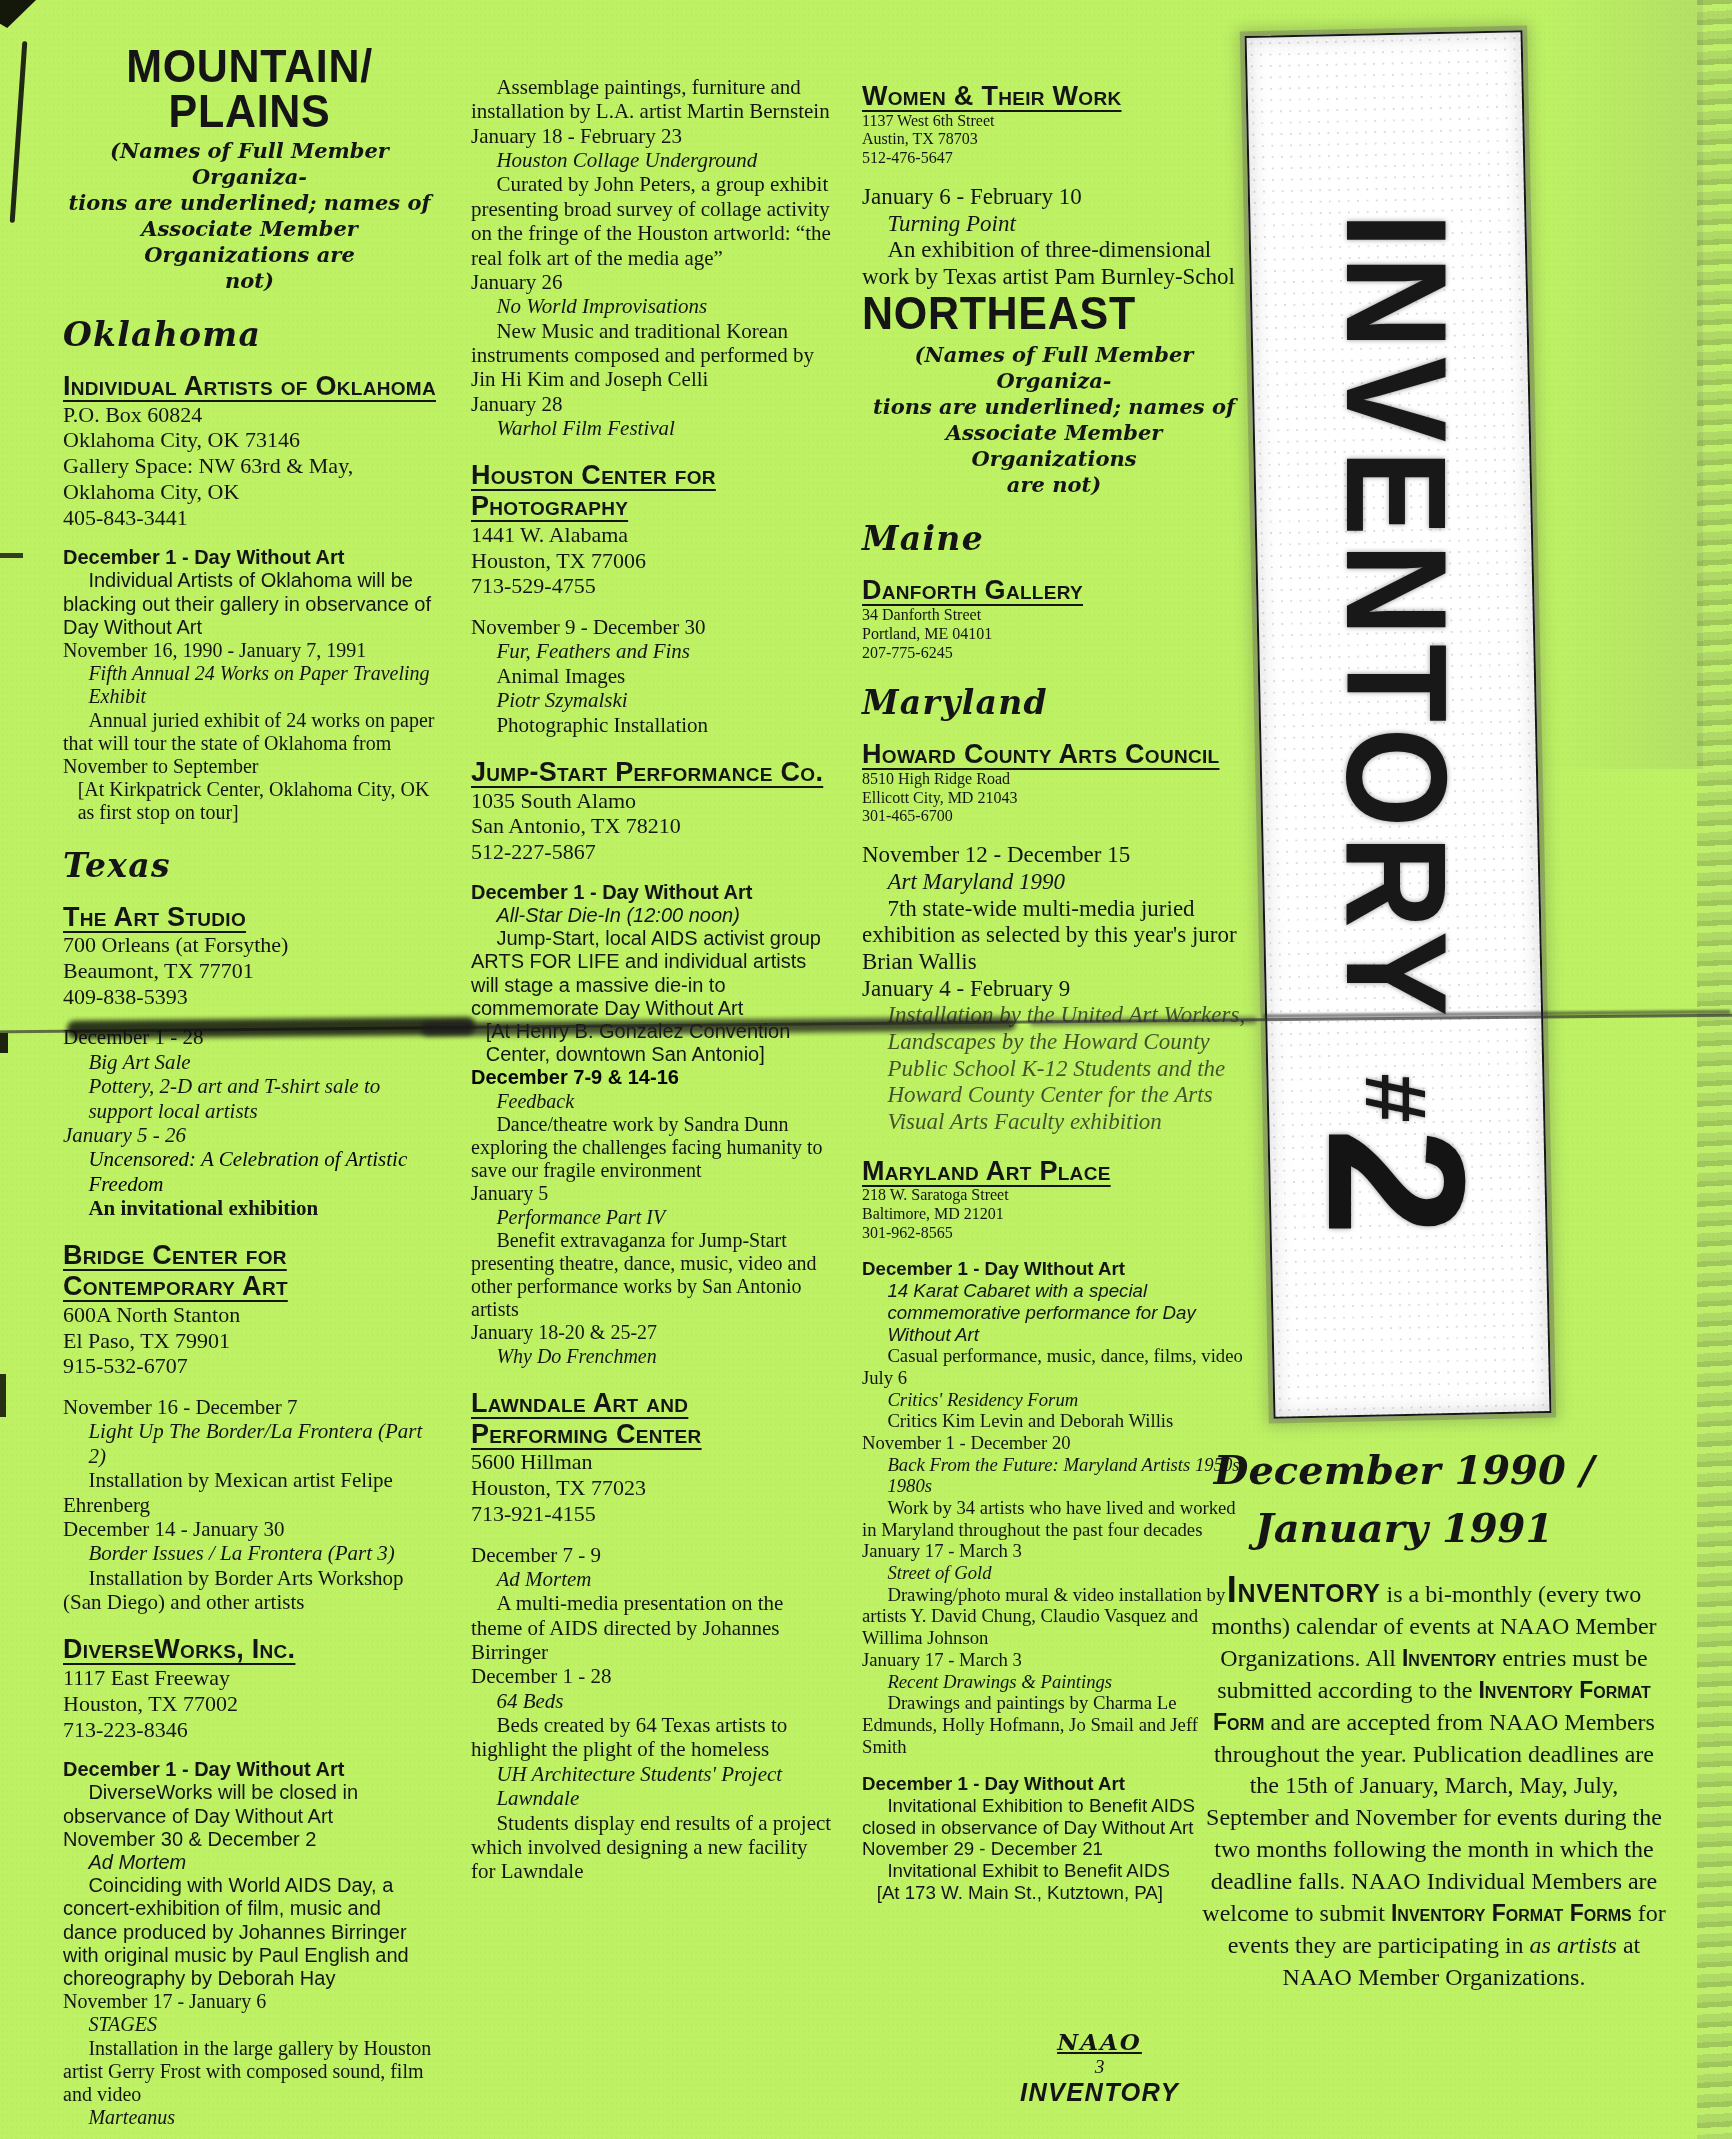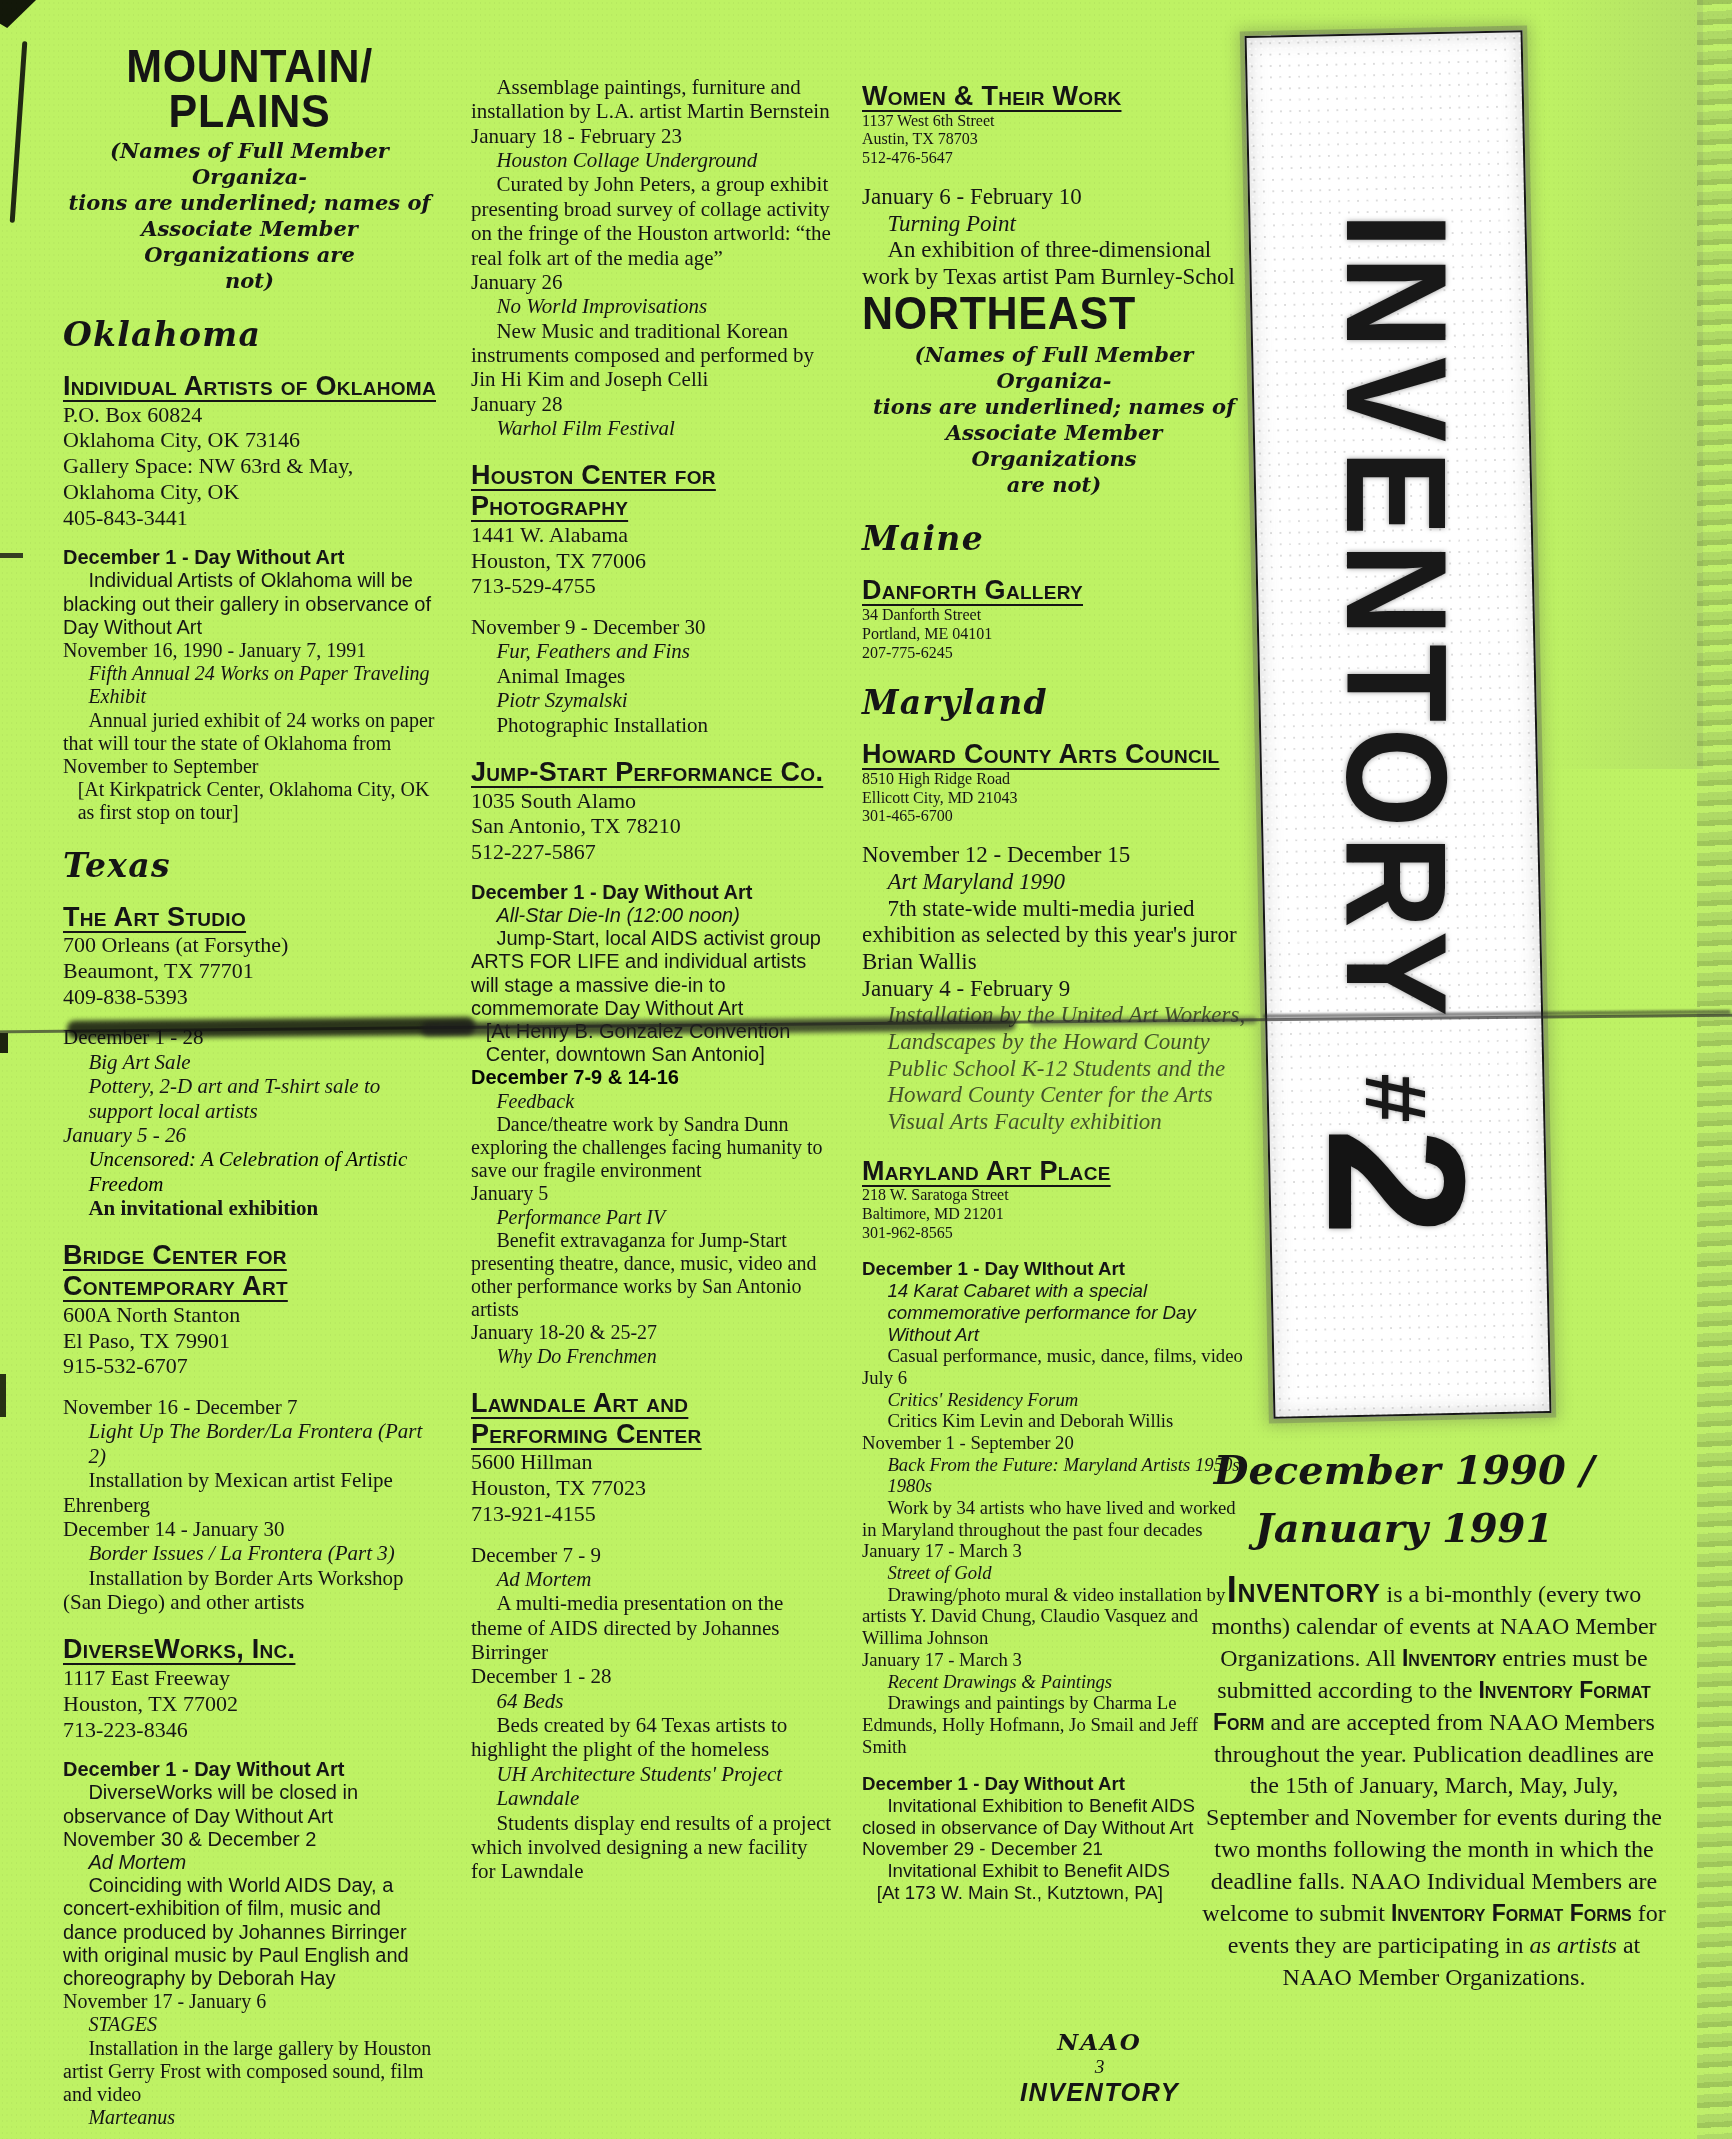--- a/index.html
+++ b/index.html
@@ -55,21 +55,21 @@
   .banner-hash{font:900 88px/1 var(--ff-sans);margin-left:49px;color:#181818;text-shadow:0 0 4px rgba(55,55,55,.5);}
   .banner-num{font:900 195px/1 var(--ff-sans);margin-left:5.3px;color:#141414;text-shadow:0 0 5.3px rgba(55,55,55,.55);}
   .issue{position:absolute;left:1210px;top:1441px;width:388px;z-index:2;text-align:center;
     font:bold italic 40px/1.45 var(--ff-script);}
   .about{position:absolute;left:1200px;top:1572px;width:468px;z-index:2;text-align:center;
     font:400 24px/1.33 var(--ff-serif);}
   .about .lead{font:900 36px/1 var(--ff-sans);font-variant:small-caps;letter-spacing:0.7px;}
   .about .sc{font-family:var(--ff-sans);font-weight:800;font-variant:small-caps;font-size:23px;}
   .about .it{font-style:italic;}
   .footer{position:absolute;left:989px;top:2028px;width:221px;z-index:2;text-align:center;}
-  .f1{font:bold italic 23px/1.2 var(--ff-script);letter-spacing:2px;}
+  .f1{font:bold italic 23px/1.2 var(--ff-script);letter-spacing:2px;text-decoration:underline;}
   .f2{font:italic 19.4px/1.1 var(--ff-serif);}
   .f3{font:900 italic 25.4px/1.2 var(--ff-sans);letter-spacing:1.3px;}
   
   .crease{position:absolute;left:-13.4px;top:1013px;width:1764px;height:27px;transform:rotate(-.55deg);z-index:6;pointer-events:none;}
   .crease .base{position:absolute;left:0;top:9.4px;width:100%;height:2.7px;background:#2a2a2a;opacity:.65;filter:blur(0.7px);}
   .crease .s{position:absolute;border-radius:8px;}
   .crease .s1{left:80px;top:0;width:408px;height:18px;background:#0c0c0c;filter:blur(2.7px);opacity:.82;}
   .crease .s2{left:434px;top:4.7px;width:595px;height:14px;background:#1c1c1c;filter:blur(2.7px);opacity:.75;}
   .crease .s3{left:1043px;top:6.7px;width:227px;height:8px;background:#333;filter:blur(2px);opacity:.5;}
   .crease .s4{left:1276px;top:4.7px;width:468px;height:4.7px;background:#222;filter:blur(1.3px);opacity:.55;}
@@ -276,21 +276,21 @@
         <div class="addr">Baltimore, MD  21201</div>
         <div class="addr">301-962-8565</div>
       </div>
       <div class="evt sans">
         <div class="ln db">December 1 - Day WIthout Art</div>
         <div class="ln t">14 Karat Cabaret with a special commemorative performance for Day Without Art</div>
         <div class="ln p serif">Casual performance, music, dance, films, video</div>
         <div class="ln d serif">July 6</div>
         <div class="ln t serif">Critics' Residency Forum</div>
         <div class="ln p serif">Critics Kim Levin and Deborah Willis</div>
-        <div class="ln d serif">November 1 - September 20</div>
+        <div class="ln d serif">November 1 - December 20</div>
         <div class="ln t serif">Back From the Future:  Maryland Artists 1950s-1980s</div>
         <div class="ln p serif">Work by 34 artists who have lived and worked in Maryland throughout the past four decades</div>
         <div class="ln d serif">January 17 - March 3</div>
         <div class="ln t serif">Street of Gold</div>
         <div class="ln p serif">Drawing/photo mural &amp; video installation by artists Y. David Chung, Claudio Vasquez and Willima Johnson</div>
         <div class="ln d serif">January 17 - March 3</div>
         <div class="ln t serif">Recent Drawings &amp; Paintings</div>
         <div class="ln p serif">Drawings and paintings by Charma Le Edmunds, Holly Hofmann, Jo Smail and Jeff Smith</div>
       </div>
       <div class="evt sans">

